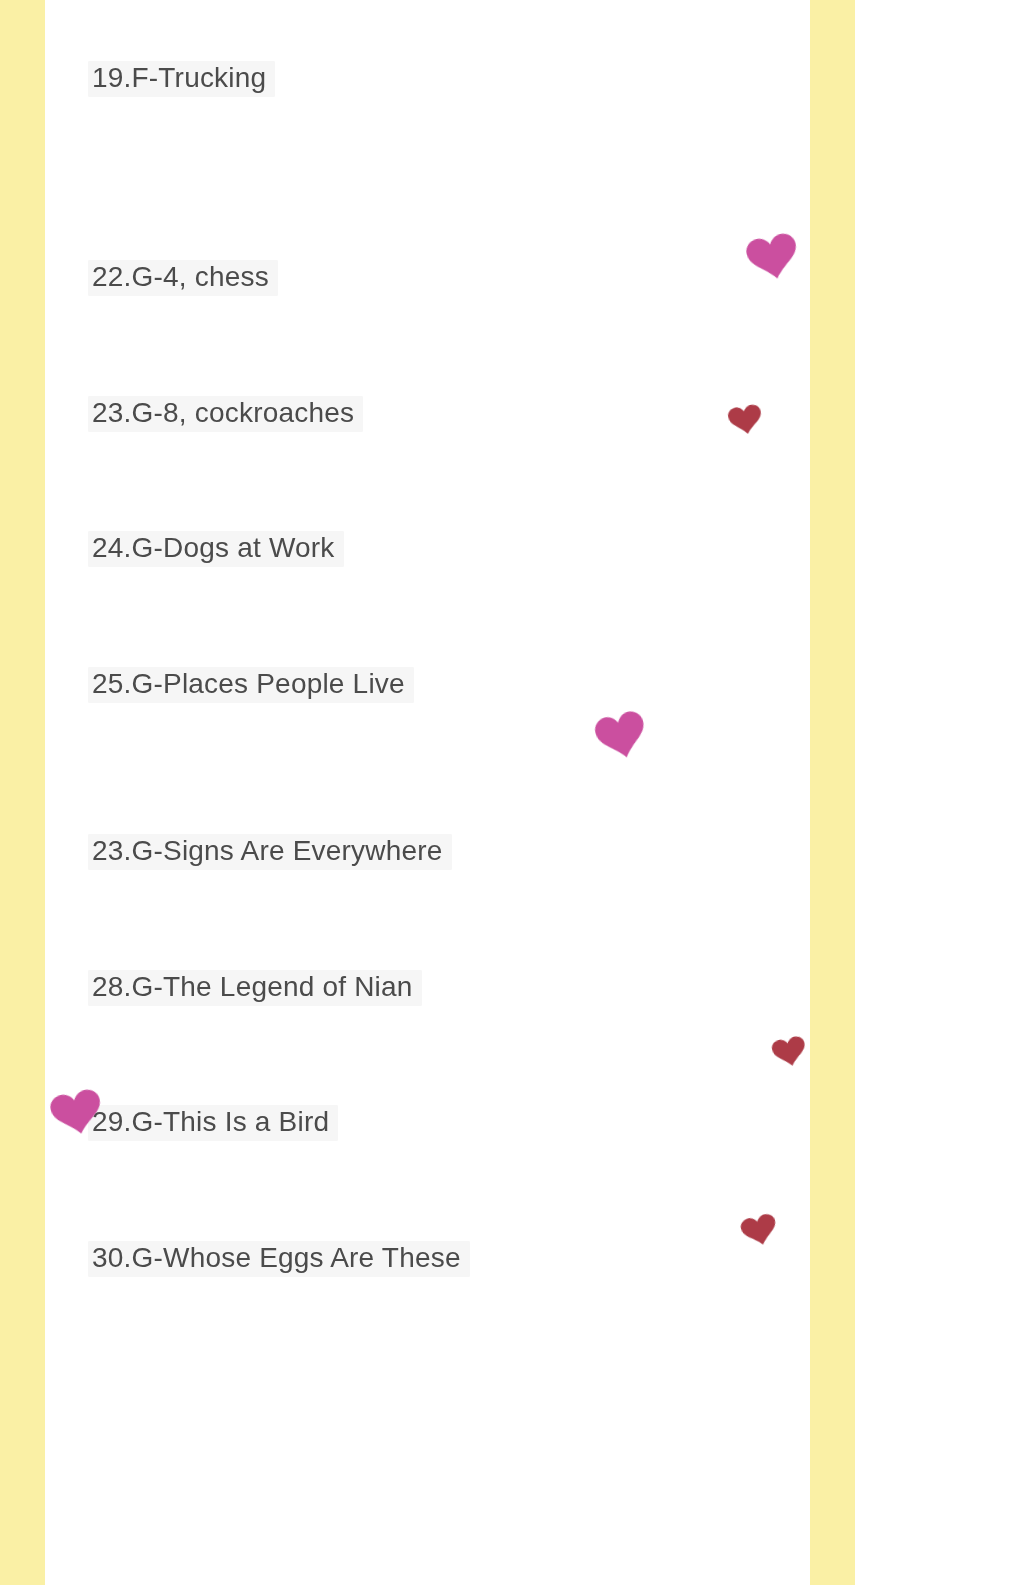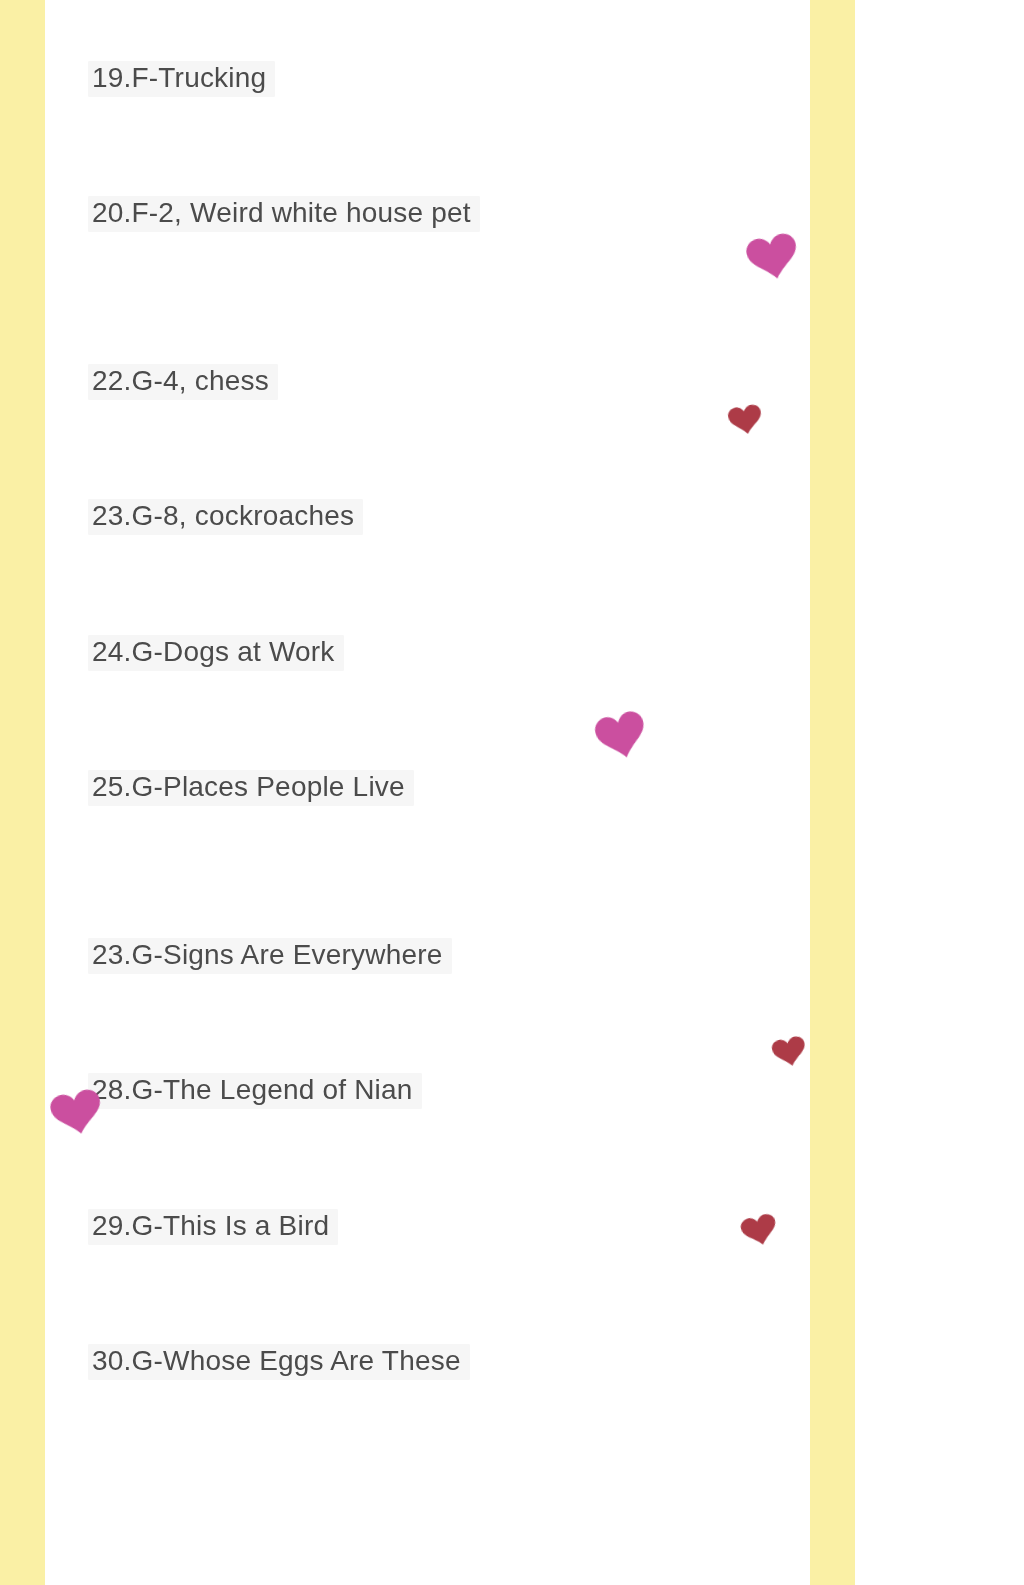--- a/index.html
+++ b/index.html
@@ -60,23 +60,20 @@
 <body style="background: rgb(255, 255, 255);">
 
 <div class="stripe stripe-left" style="background: rgb(250, 240, 165);"></div>
 <div class="stripe stripe-right" style="background: rgb(250, 240, 165);"></div>
 
 <div class="reading-list" style="color: rgb(75, 75, 75);">
   <div class="row">
     <span class="row-text">19.F-Trucking</span>
   </div>
 
-  <div class="row">
-    <span class="row-text">20.F-2, Weird white house pet</span>
-  </div>
 
 
   <div class="row">
     <span class="row-text">22.G-4, chess</span>
   </div>
 
   <div class="row">
     <span class="row-text">23.G-8, cockroaches</span>
   </div>
 

